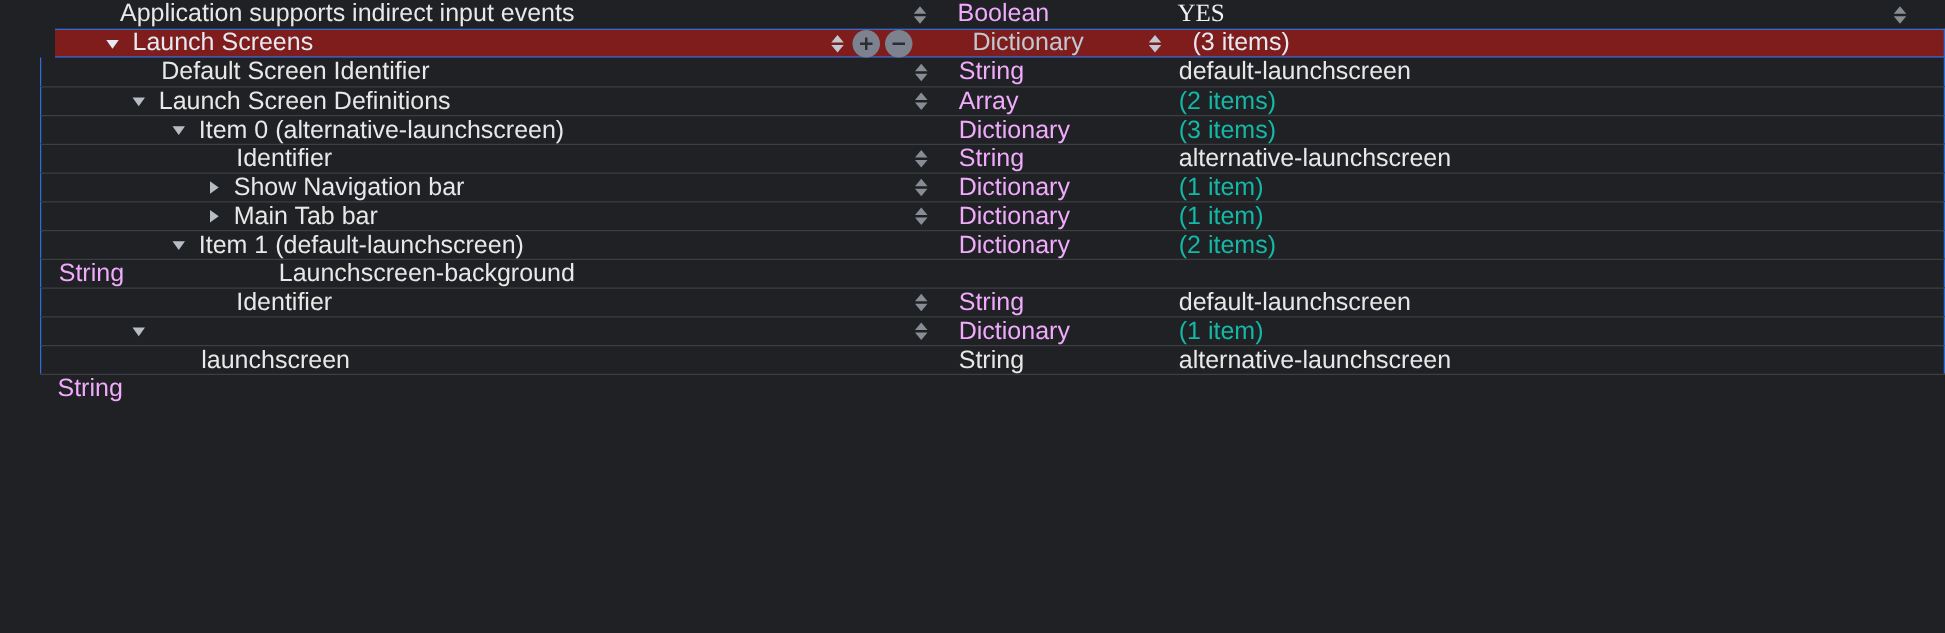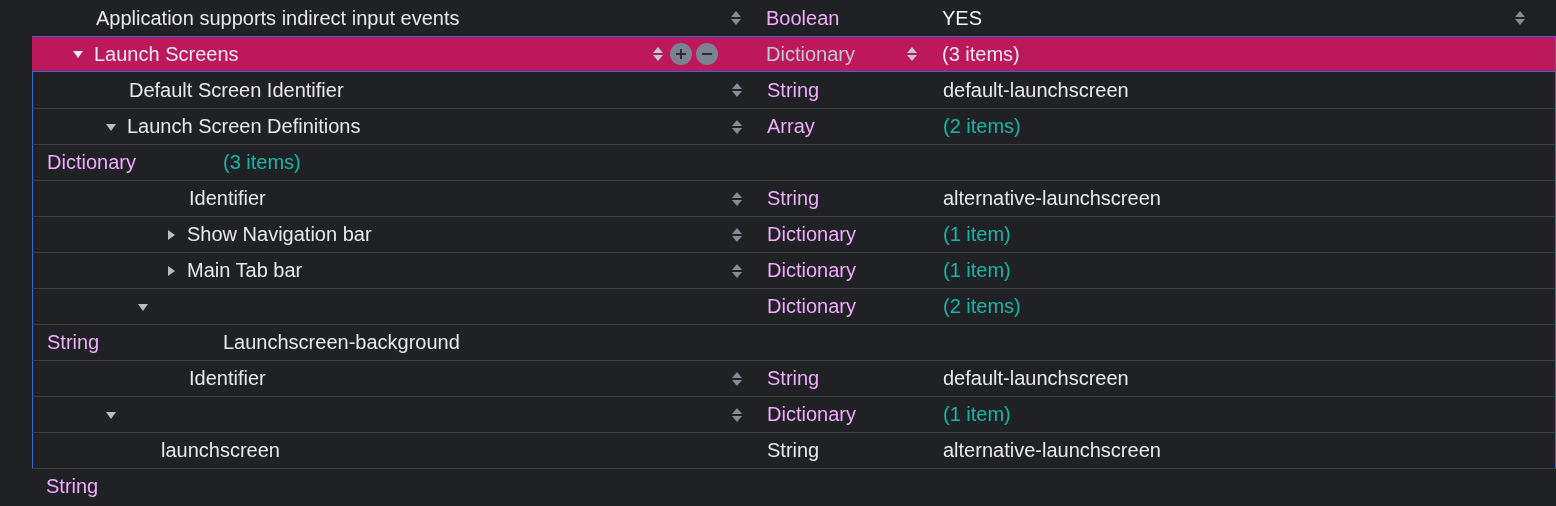--- a/index.html
+++ b/index.html
@@ -12,29 +12,30 @@
       height: 506px;
       overflow: hidden;
       padding-left: 32px;
     }
     .plist {
       width: 100%;
     }
     .row {
       display: flex;
       align-items: center;
-      height: 36px;
+      height: 23px;
       border-top: 1px solid #3b3e42;
     }
     .row:first-child { border-top: none; }
     .row.selected {
-      background: #be185d;
+      background: #7f1d1d;
       border: 1.5px solid #2a6ed8;
       border-left: none;
       border-right: 1.5px solid #2a6ed8;
+      margin-left: 12px;
     }
     .row.selected + .row { border-top: none; }
     .row.in-sel-block {
       border-left: 1.5px solid #2a6ed8;
       border-right: 1.5px solid #2a6ed8;
     }
     .key-col {
       flex: 0 0 720px;
       display: flex;
       align-items: center;
@@ -106,21 +107,21 @@
     }
     .pm .circ svg { fill: #2a2d33; width: 12px; height: 12px; }
     .type-stepper {
       position: absolute;
       right: 4px;
     }
     .val-stepper {
       position: absolute;
       right: 30px;
     }
-    .strong { color: #f2f2f2; font-weight: 400; }
+    .strong { color: #f2f2f2; font-weight: 400; font-family: Liberation Serif, serif; }
   </style>
 </head>
 <body>
 
 <div class="plist" id="plist">
     <div class="row">
       <div class="key-col indent-0">
         <span class="key-text">Application supports indirect input events</span>
         <span class="stepper">
           <svg viewBox="0 0 12 8">
@@ -228,20 +229,28 @@
         </span>
       </div>
       <div class="type-col">
         <span>Array</span>
       </div>
       <div class="value-col dim">
         <span>(2 items)</span>
       </div>
     </div>
     <div class="row in-sel-block">
+      <div class="key-col indent-2">
+        <span class="disclosure">
+          <svg width="14" height="14" viewBox="0 0 14 14">
+            <path d="M2 4 L12 4 L7 11 Z"></path>
+          </svg>
+        </span>
+        <span class="key-text">Item 0 (alternative-launchscreen)</span>
+      </div>
       <div class="type-col">
         <span>Dictionary</span>
       </div>
       <div class="value-col dim">
         <span>(3 items)</span>
       </div>
     </div>
     <div class="row in-sel-block">
       <div class="key-col indent-3">
         <span class="key-text">Identifier</span>
@@ -309,20 +318,21 @@
         <span>(1 item)</span>
       </div>
     </div>
     <div class="row in-sel-block">
       <div class="key-col indent-2">
         <span class="disclosure">
           <svg width="14" height="14" viewBox="0 0 14 14">
             <path d="M2 4 L12 4 L7 11 Z"></path>
           </svg>
         </span>
+        <span class="key-text">Item 1 (default-launchscreen)</span>
       </div>
       <div class="type-col">
         <span>Dictionary</span>
       </div>
       <div class="value-col dim">
         <span>(2 items)</span>
       </div>
     </div>
     <div class="row in-sel-block">
       <div class="type-col">

